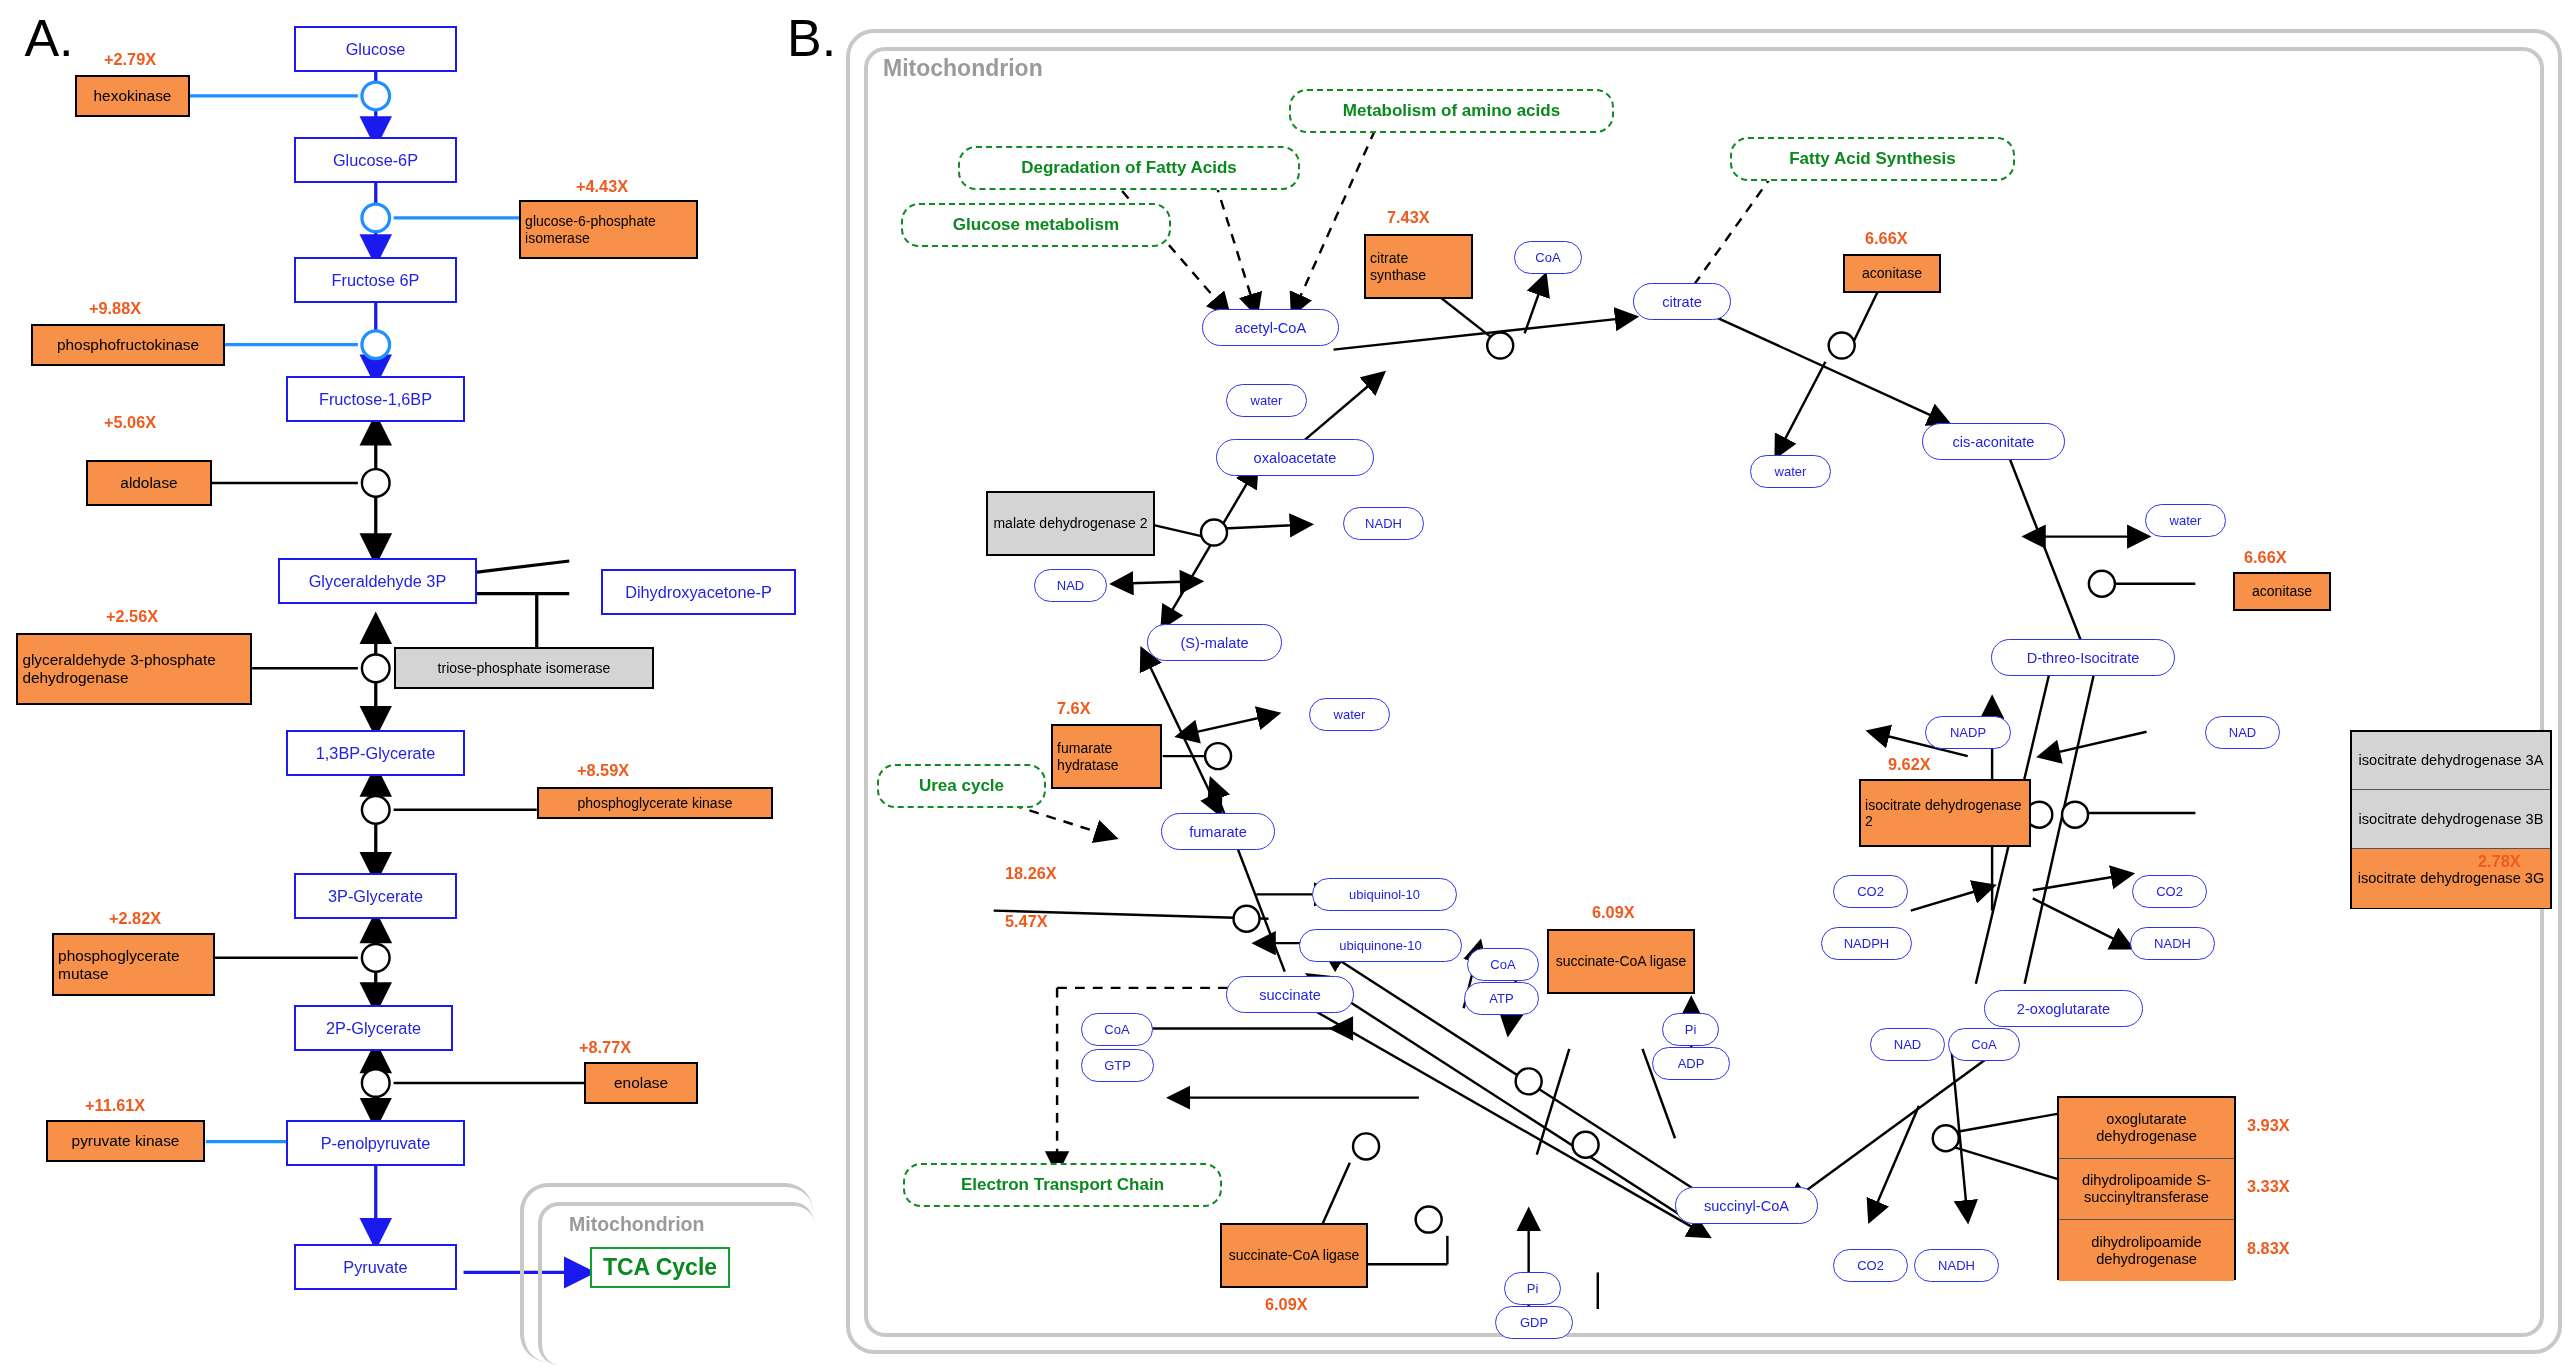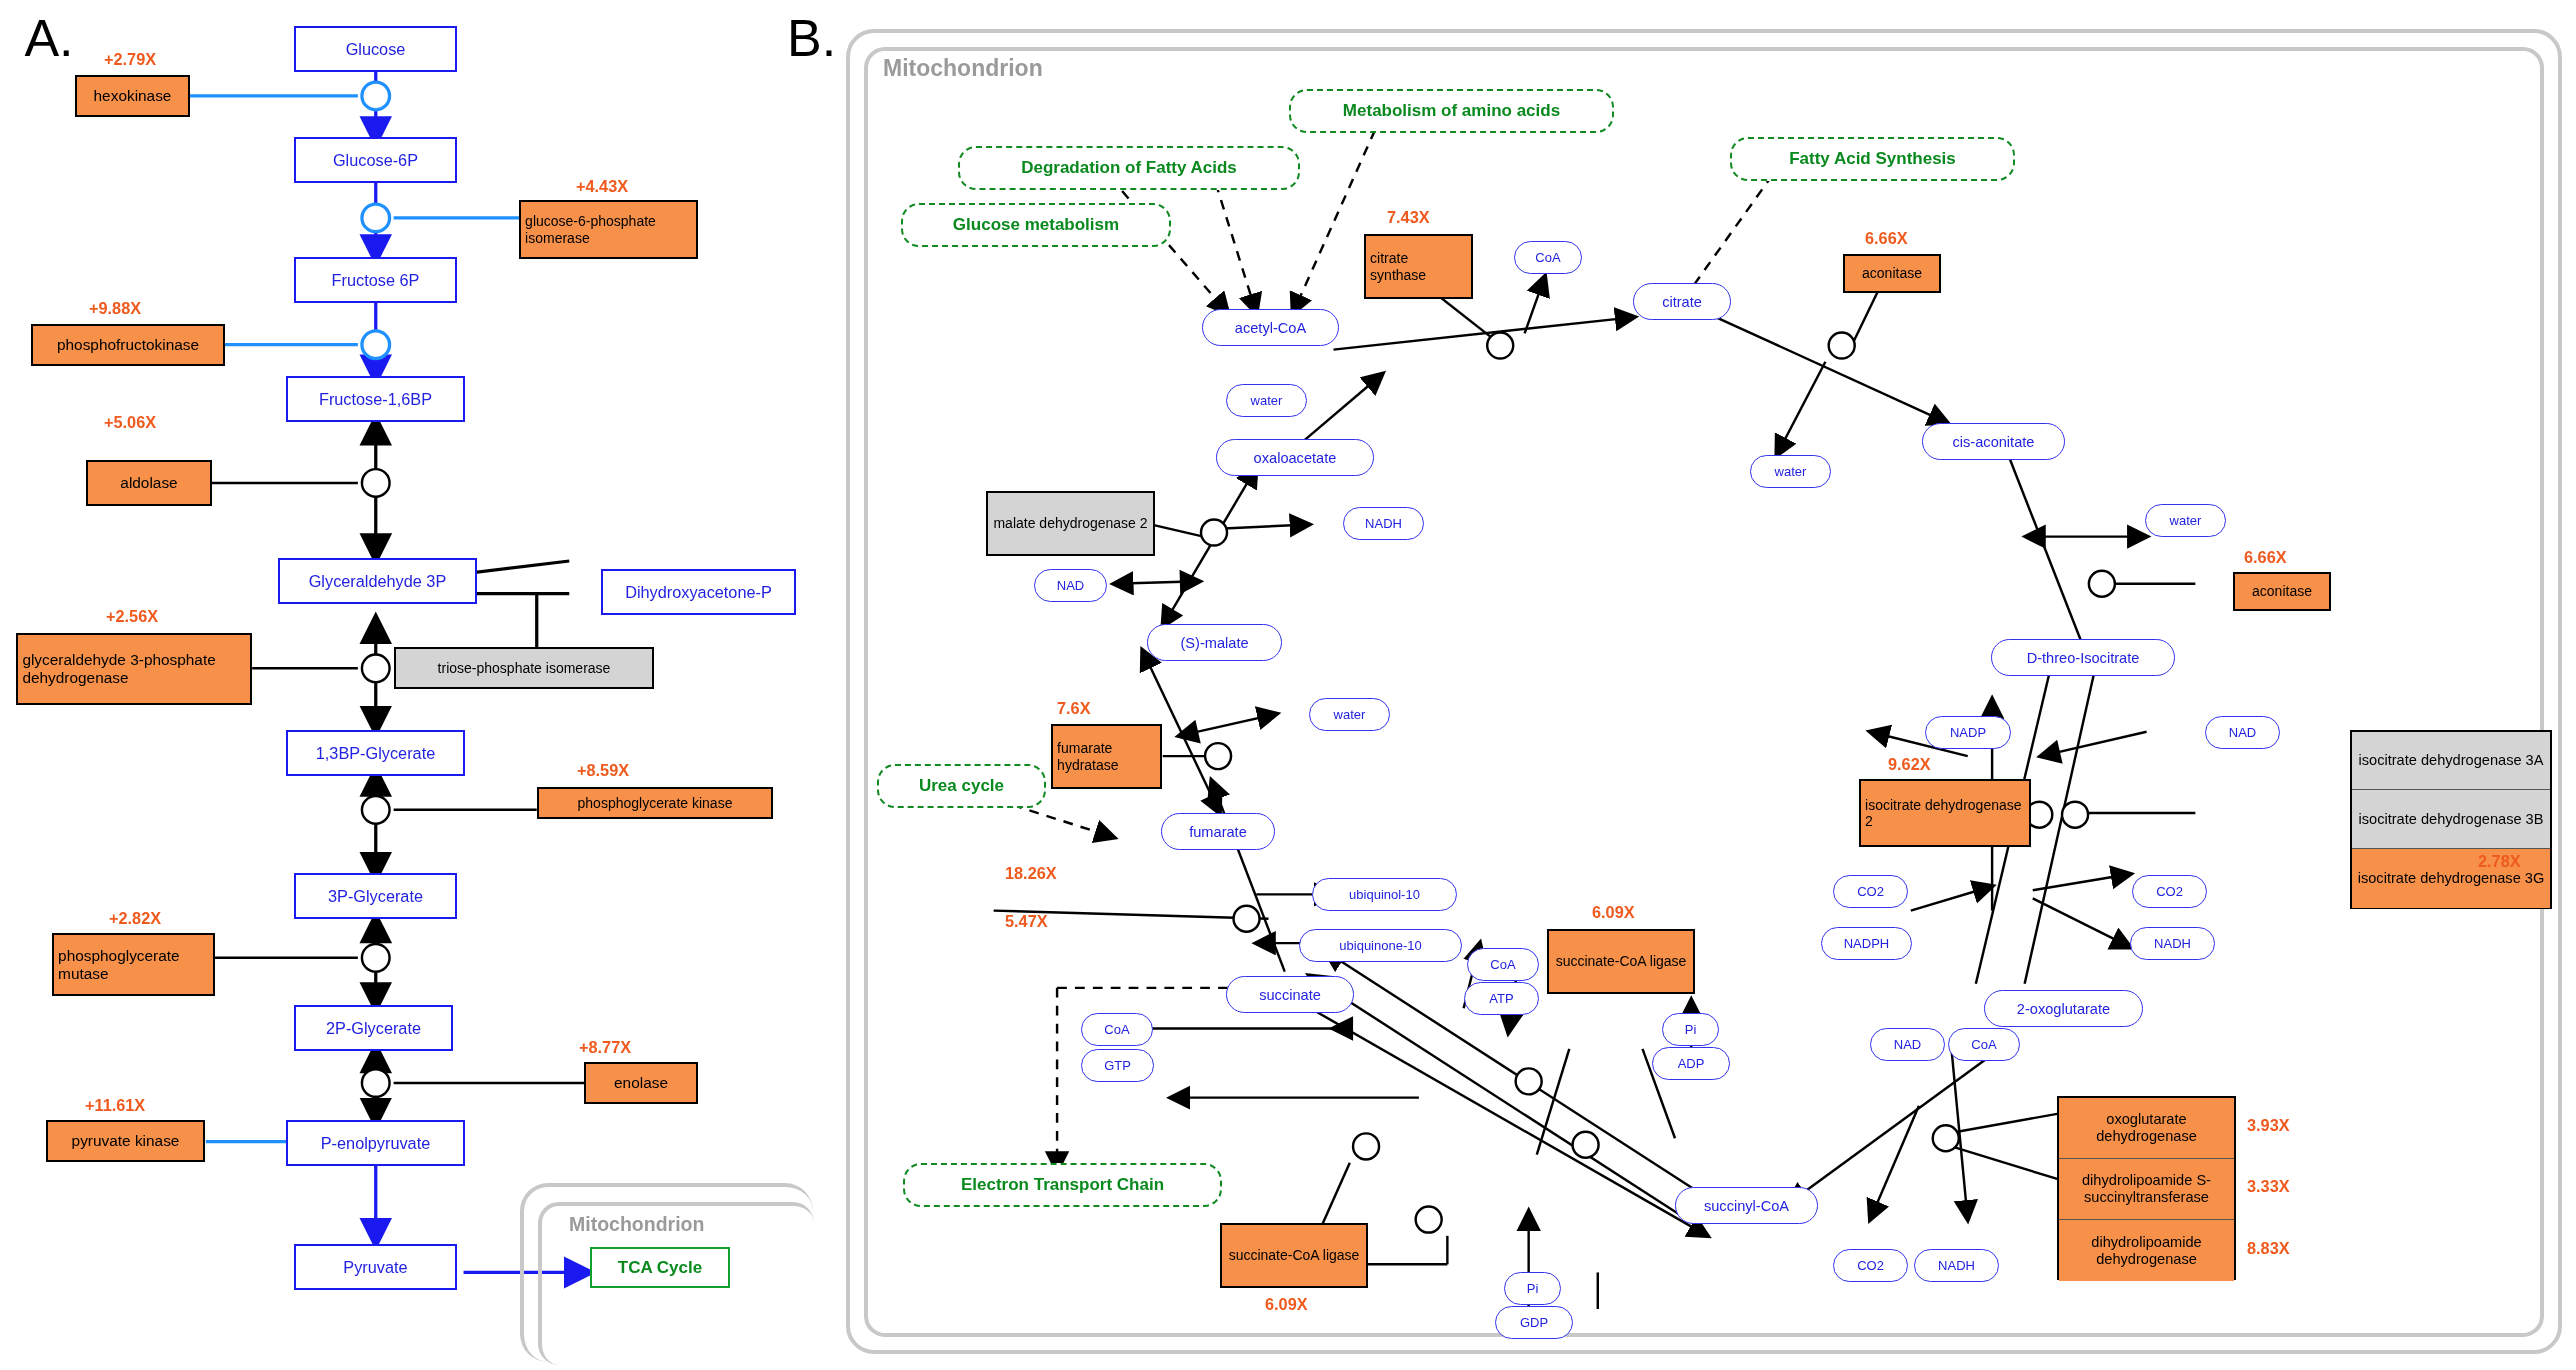--- a/index.html
+++ b/index.html
@@ -37,21 +37,21 @@
        box-sizing:border-box;white-space:nowrap;padding:0 6.5px;}
   .ell.sm{font-size:13px;}
 
   
   .gpill{position:absolute;border:2.4px dashed #118a22;border-radius:18px;background:#fff;
          color:#0a8a1e;font-size:17px;font-weight:bold;display:flex;align-items:center;
          justify-content:center;box-sizing:border-box;white-space:nowrap;padding:0 9.8px;}
 
   
   .tcabox{position:absolute;border:2.4px solid #11a030;background:#fff;color:#0a8a1e;
-          font-size:17px;font-weight:bold;display:flex;align-items:center;justify-content:center;
+          font-size:23px;font-weight:bold;display:flex;align-items:center;justify-content:center;
           box-sizing:border-box;}
 
   
   .mito-label{position:absolute;color:#9a9a9a;font-size:23px;font-weight:bold;}
   .mito-label.small{font-size:19.5px;}
 
   
   .mito-outer{position:absolute;border:4.1px solid #c8c8c8;border-radius:28px;box-sizing:border-box;}
   .mito-inner{position:absolute;border:4.1px solid #c8c8c8;border-radius:21px;box-sizing:border-box;}
 

